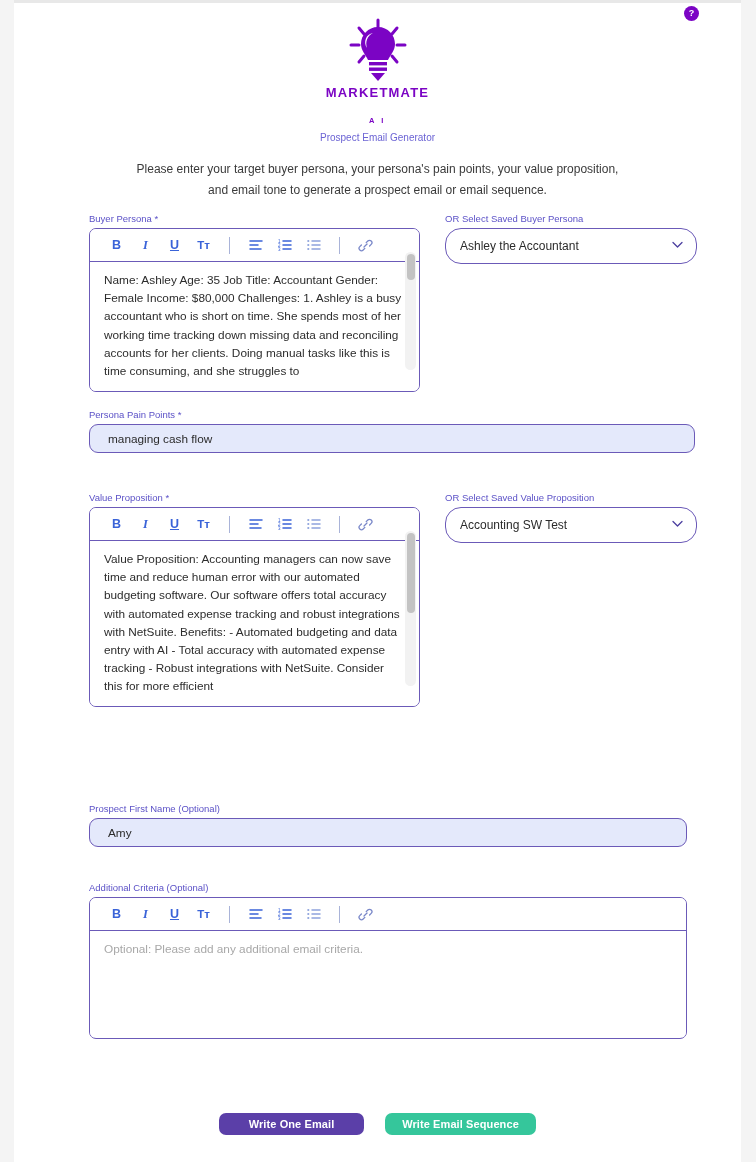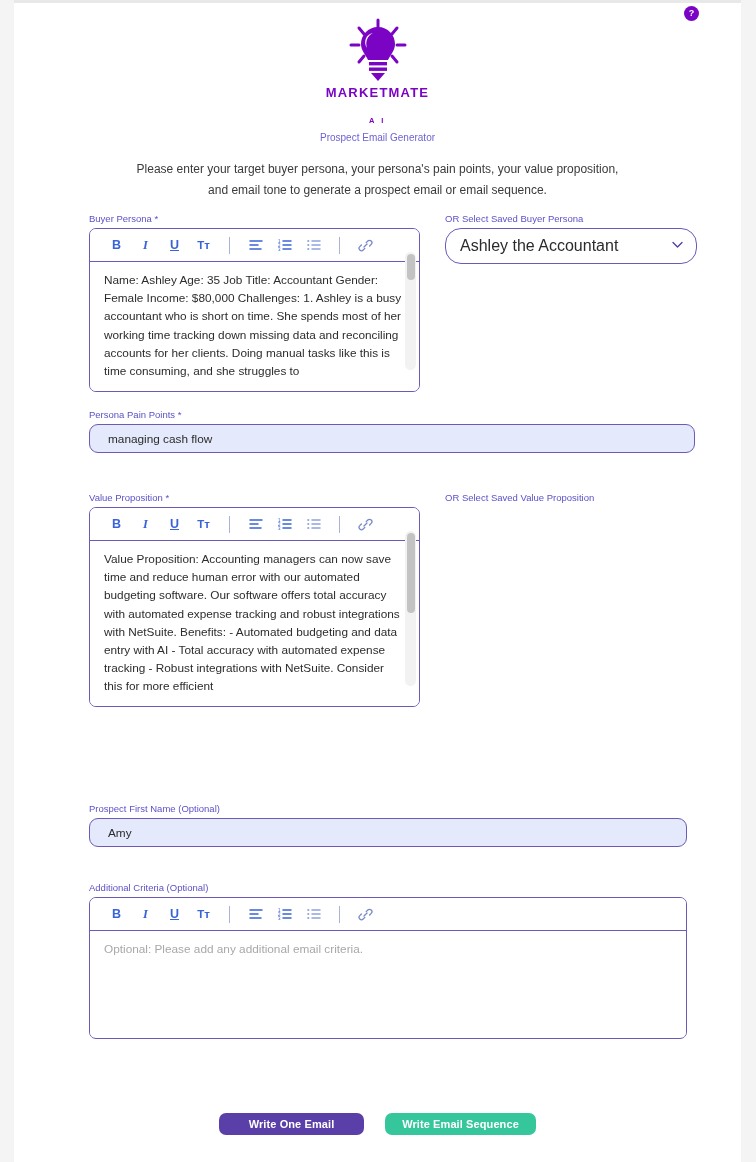--- a/index.html
+++ b/index.html
@@ -175,21 +175,21 @@
   }
 
   
   .sel-wrap { position: relative; width: 252px; }
   .sel-box {
     width: 100%;
     height: 36px;
     border: 1px solid #6b5ab8;
     border-radius: 16px;
     background: #ffffff;
-    font-size: 16px;
+    font-size: 12px;
     color: #2b2b2b;
     line-height: 34px;
     padding: 0 14px;
     cursor: pointer;
     user-select: none;
   }
   .sel-chev {
     position: absolute;
     right: 14px; top: 11px;
     width: 11px; height: 11px;
@@ -400,20 +400,26 @@
             </div>
             <div class="rte-body" style="height:166px;">Value Proposition:   Accounting managers can now save time and reduce human error with our automated budgeting software. Our software offers total accuracy with automated expense tracking and robust integrations with NetSuite.   Benefits:  - Automated budgeting and data entry with AI - Total accuracy with automated expense tracking - Robust integrations with NetSuite.  Consider this for more efficient</div>
             <div class="rte-scroll" style="top:39px; height:155px;">
               <div class="rte-thumb" style="height:80px;"></div>
             </div>
           </div>
         </div>
 
         <div style="position:absolute; left:370px; top:0;">
           <label class="field-label">OR Select Saved Value Proposition</label>
+          <div class="sel-wrap">
+            <div class="sel-box">Accounting SW Test</div>
+            <svg class="sel-chev" viewBox="0 0 11 11">
+                <polyline points="1,3.5 5.5,8 10,3.5" fill="none" stroke="#4b3fa0" stroke-width="1.3" stroke-linecap="round" stroke-linejoin="round"></polyline>
+              </svg>
+          </div>
         </div>
       </div>
 
       <div class="row" style="height:79px; padding-left:14px; width:612px;">
       </div>
 
       <div class="row" style="height:79px; padding-left:14px; width:612px;">
         <label class="field-label">Prospect First Name (Optional)</label>
         <input class="plain-input" style="width: 598px;" value="Amy">
       </div>

